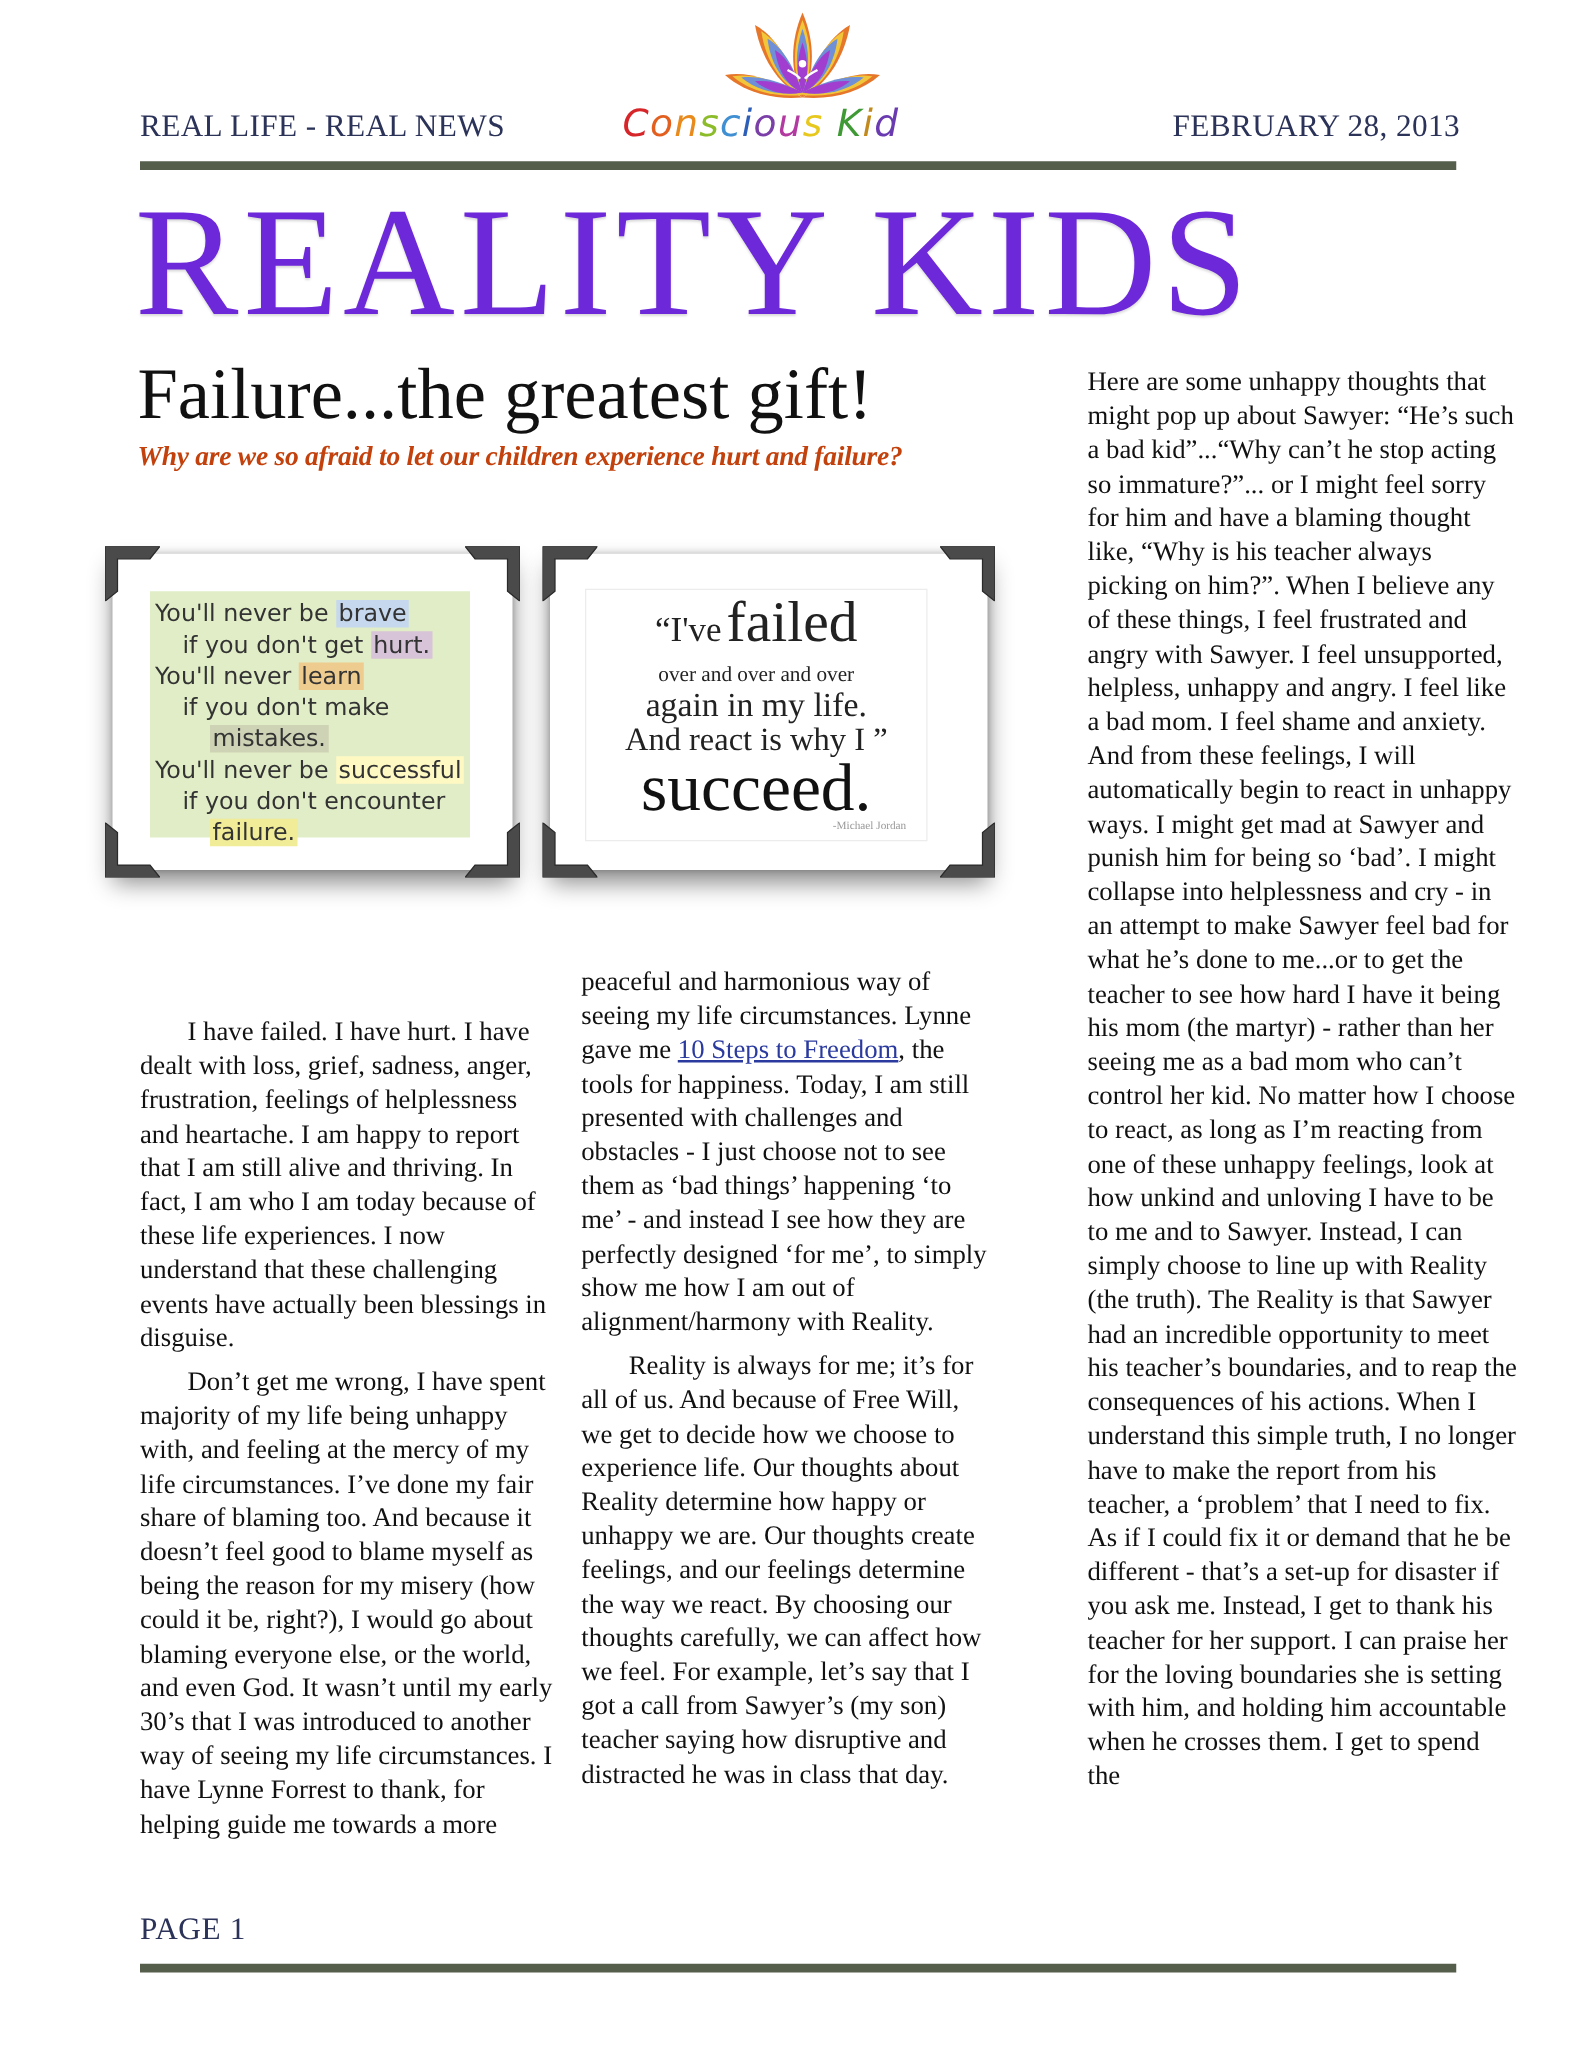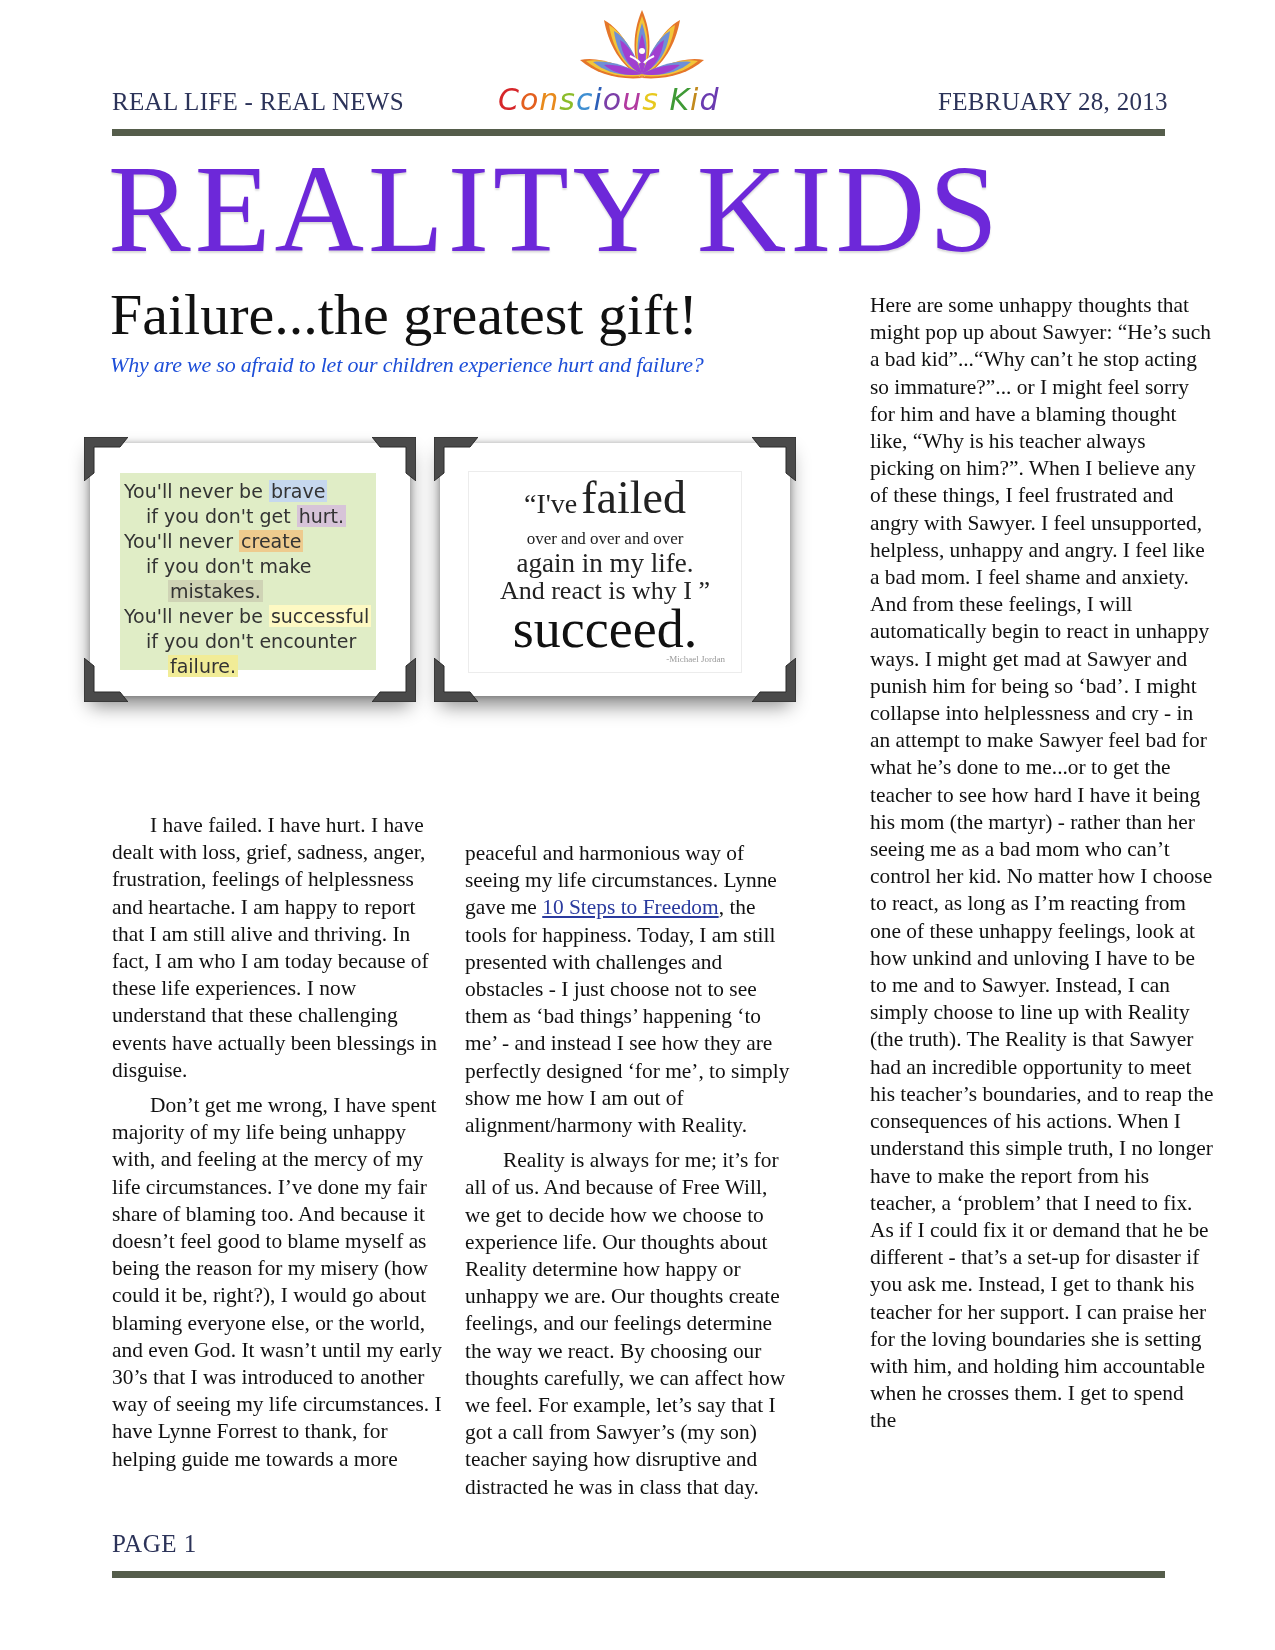--- a/index.html
+++ b/index.html
@@ -2,21 +2,21 @@
 <html><head>
 <meta charset="utf-8">
 <style>
   html, body { margin:0; padding:0; background:#ffffff; }
   body { width:1275px; height:1650px; position:relative; overflow:hidden; font-family:"Liberation Serif","DejaVu Serif",serif; color:#111; }
   .abs { position:absolute; }
   .hdr-text { font-family:"Liberation Serif",serif; color:#2c3359; font-size:25px; letter-spacing:0.3px; }
   .rule { position:absolute; left:112px; width:1053px; height:7px; background:#555d4b; }
   .masthead { position:absolute; left:108px; top:148px; width:1060px; font-family:"Liberation Serif",serif; font-size:124px; line-height:124px; color:#6d28d9; letter-spacing:4px; white-space:nowrap; text-shadow:0 2px 2px rgba(0,0,0,0.15); }
   .headline { position:absolute; left:110px; top:283px; font-size:58px; line-height:64px; color:#111; white-space:nowrap; }
-  .subhead { position:absolute; left:110px; top:352px; font-size:22px; font-style:italic; font-weight:normal; color:#1d4ed8; white-space:nowrap; letter-spacing:-0.2px; }
+  .subhead { position:absolute; left:110px; top:352px; font-size:22px; font-style:italic; font-weight:bold; color:#c2410c; white-space:nowrap; letter-spacing:-0.2px; }
   .col { position:absolute; font-size:21.4px; line-height:27.2px; color:#111; }
   .col p { margin:0 0 8px 0; }
   .col p.indent { text-indent:38px; }
   .col a { color:#2a3a9e; text-decoration:underline; }
   .logo-text { position:absolute; left:498px; top:82px; font-family:"DejaVu Sans",sans-serif; font-size:30px; letter-spacing:1px; white-space:nowrap; font-style:italic; }
   .frame { position:absolute; background:#fff; box-shadow:0 10px 18px rgba(0,0,0,0.45), 0 0 6px rgba(0,0,0,0.25); }
   .corner { position:absolute; width:44px; height:44px; }
   .quote1 { position:absolute; background:#e0edc6; font-family:"DejaVu Sans",sans-serif; color:#333; font-size:19px; line-height:25px; }
   .hl { padding:0 2px; }
   .quote2 { position:absolute; background:#fff; border:1px solid #ececec; font-family:"Liberation Serif",serif; color:#222; text-align:center; }
@@ -74,21 +74,21 @@
 
 <div class="masthead">REALITY KIDS</div>
 
 <div class="headline">Failure...the greatest gift!</div>
 <div class="subhead">Why are we so afraid to let our children experience hurt and failure?</div>
 
 <div class="frame" style="left:90px; top:443px; width:320px; height:253px;">
   <div class="quote1" id="quote1" style="left:30px; top:30px; width:256px; height:197px; padding:6px 4px; box-sizing:border-box;">
       <div style="padding-left: 0px; white-space: nowrap;"><span>You'll never be </span><span class="hl" style="background: rgb(198, 216, 238);">brave</span></div>
       <div style="padding-left: 22px; white-space: nowrap;"><span>if you don't get </span><span class="hl" style="background: rgb(215, 196, 216);">hurt.</span></div>
-      <div style="padding-left: 0px; white-space: nowrap;"><span>You'll never </span><span class="hl" style="background: rgb(238, 203, 142);">create</span></div>
+      <div style="padding-left: 0px; white-space: nowrap;"><span>You'll never </span><span class="hl" style="background: rgb(238, 203, 142);">learn</span></div>
       <div style="padding-left: 22px; white-space: nowrap;"><span>if you don't make</span></div>
       <div style="padding-left: 44px; white-space: nowrap;"><span class="hl" style="background: rgb(207, 211, 181);">mistakes.</span></div>
       <div style="padding-left: 0px; white-space: nowrap;"><span>You'll never be </span><span class="hl" style="background: #fef9c3;">successful</span></div>
       <div style="padding-left: 22px; white-space: nowrap;"><span>if you don't encounter</span></div>
       <div style="padding-left: 44px; white-space: nowrap;"><span class="hl" style="background: rgb(241, 236, 151);">failure.</span></div>
     </div>
   <svg class="corner" style="left:-6px; top:-6px;" viewBox="0 0 44 44">
       <path d="M0,0 L44,0 L36,10 L10,10 L10,36 L0,44Z" fill="#4a4a4a" stroke="#2a2a2a"></path>
     </svg>
   <svg class="corner" style="right:-6px; top:-6px;" viewBox="0 0 44 44">
@@ -126,21 +126,21 @@
   <svg class="corner" style="right:-6px; bottom:-6px;" viewBox="0 0 44 44">
       <path d="M44,44 L0,44 L8,34 L34,34 L34,8 L44,0Z" fill="#4a4a4a" stroke="#2a2a2a"></path>
     </svg>
 </div>
 
 <div class="col" style="left:112px; top:812px; width:336px;">
   <p class="indent">I have failed. I have hurt. I have dealt with loss, grief, sadness, anger, frustration, feelings of helplessness and heartache. I am happy to report that I am still alive and thriving. In fact, I am who I am today because of these life experiences. I now understand that these challenging events have actually been blessings in disguise.</p>
   <p class="indent">Don’t get me wrong, I have spent majority of my life being unhappy with, and feeling at the mercy of my life circumstances. I’ve done my fair share of blaming too. And because it doesn’t feel good to blame myself as being the reason for my misery (how could it be, right?), I would go about blaming everyone else, or the world, and even God. It wasn’t until my early 30’s that I was introduced to another way of seeing my life circumstances. I have Lynne Forrest to thank, for helping guide me towards a more</p>
 </div>
 
-<div class="col" style="left:465px; top:840px; width:330px;">
+<div class="col" style="left:465px; top:772px; width:330px;">
   <p><span>peaceful and harmonious way of seeing my life circumstances. Lynne gave me </span><a href="#">10 Steps to Freedom</a><span>, the tools for happiness. Today, I am still presented with challenges and obstacles - I just choose not to see them as ‘bad things’ happening ‘to me’ - and instead I see how they are perfectly designed ‘for me’, to simply show me how I am out of alignment/harmony with Reality.</span></p>
   <p class="indent">Reality is always for me; it’s for all of us. And because of Free Will, we get to decide how we choose to experience life. Our thoughts about Reality determine how happy or unhappy we are. Our thoughts create feelings, and our feelings determine the way we react. By choosing our thoughts carefully, we can affect how we feel. For example, let’s say that I got a call from Sawyer’s (my son) teacher saying how disruptive and distracted he was in class that day.</p>
 </div>
 
 <div class="col" style="left:870px; top:292px; width:345px;">
   <p>Here are some unhappy thoughts that might pop up about Sawyer: “He’s such a bad kid”...“Why can’t he stop acting so immature?”... or I might feel sorry for him and have a blaming thought like, “Why is his teacher always picking on him?”. When I believe any of these things, I feel frustrated and angry with Sawyer. I feel unsupported, helpless, unhappy and angry. I feel like a bad mom. I feel shame and anxiety. And from these feelings, I will automatically begin to react in unhappy ways. I might get mad at Sawyer and punish him for being so ‘bad’. I might collapse into helplessness and cry - in an attempt to make Sawyer feel bad for what he’s done to me...or to get the teacher to see how hard I have it being his mom (the martyr) - rather than her seeing me as a bad mom who can’t control her kid. No matter how I choose to react, as long as I’m reacting from one of these unhappy feelings, look at how unkind and unloving I have to be to me and to Sawyer. Instead, I can simply choose to line up with Reality (the truth). The Reality is that Sawyer had an incredible opportunity to meet his teacher’s boundaries, and to reap the consequences of his actions. When I understand this simple truth, I no longer have to make the report from his teacher, a ‘problem’ that I need to fix. As if I could fix it or demand that he be different - that’s a set-up for disaster if you ask me. Instead, I get to thank his teacher for her support. I can praise her for the loving boundaries she is setting with him, and holding him accountable when he crosses them. I get to spend the</p>
 </div>
 
 <div class="footer-page">PAGE 1</div>
 <div class="rule" style="top:1571px;"></div>

